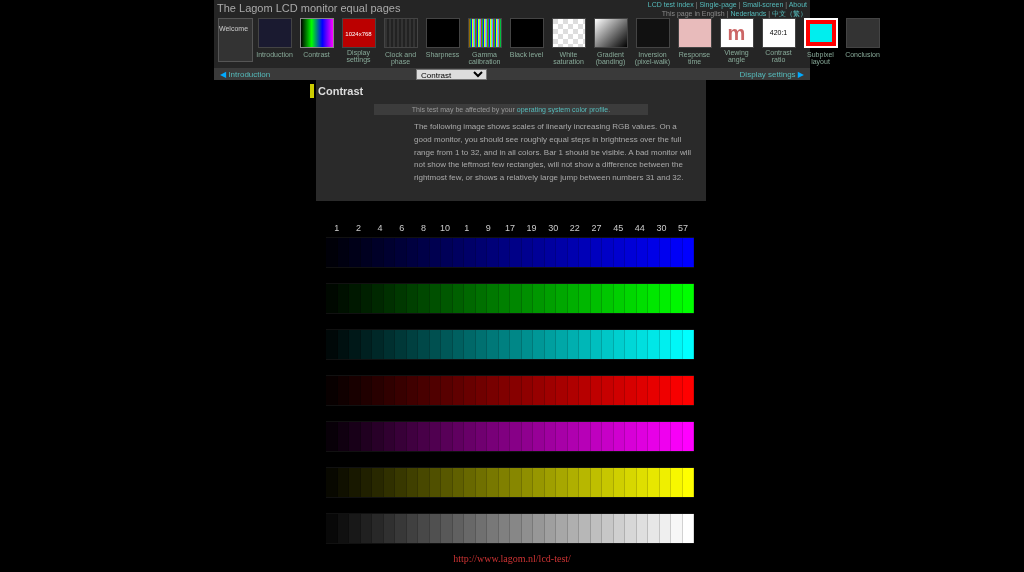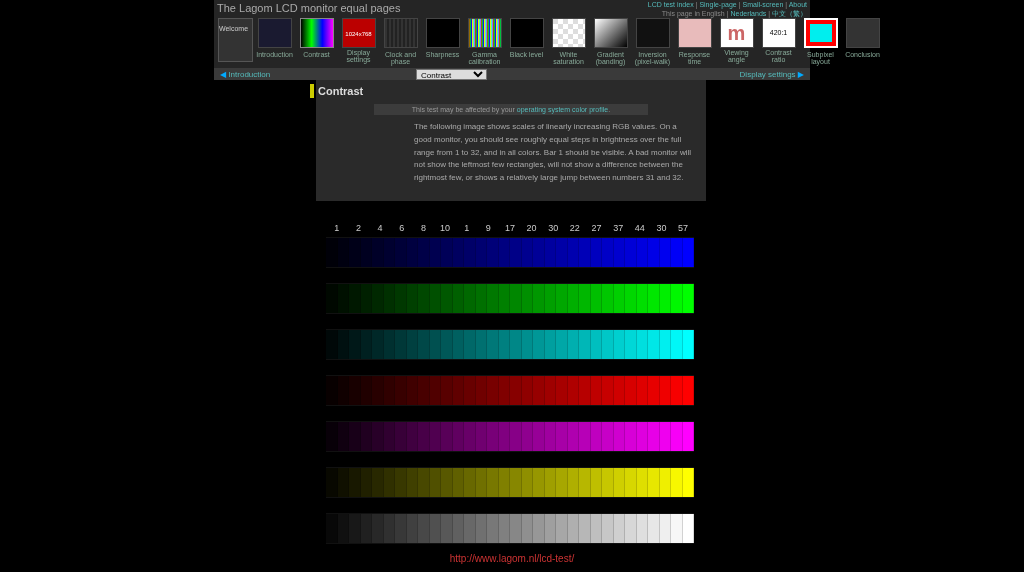--- a/index.html
+++ b/index.html
@@ -27,21 +27,21 @@
 .yellow-bar { width: 4px; height: 14px; background: #cc0; margin-right: 4px; }
 .content-title { color: #ddd; font-size: 11px; font-weight: bold; }
 .notice-box { background: #3c3c3c; margin: 6px 58px 4px 58px; padding: 2px 6px; font-size: 7px; color: #999; text-align: center; }
 .notice-box a { color: #5bb; }
 .body-text { font-size: 8px; color: #aaa; line-height: 1.6; padding: 2px 12px 4px 98px; }
 .test-area { margin: 22px auto 0 auto; width: 368px; margin-left: 326px; }
 .scale-row { display: flex; justify-content: space-between; color: #ccc; font-size: 9px; margin-bottom: 4px; padding: 0 0 0 0; }
 .scale-row span { width: 22px; text-align: center; }
 .color-bar { height: 31px; margin-bottom: 15px; display: flex; border-top: 1px solid #111; border-bottom: 1px solid #111; }
 .color-bar div { flex: 1; border-right: 1px solid rgba(0,0,0,0.15); }
-.url-line { color: #c33; text-align: center; font-size: 10px; margin-top: -6px; }
+.url-line { color: #c33; text-align: center; font-size: 10px; margin-top: -6px; font-family: Liberation Serif, serif; }
 
 .t-contrast { background: linear-gradient(90deg, #000, #0f0, #00f, #f0f); }
 .t-display { background: #b00; font-size: 6px; color: #fff; text-align: center; padding-top: 12px; }
 .t-clock { background: repeating-linear-gradient(90deg, #333 0 2px, #222 2px 4px); }
 .t-sharp { background: #000; }
 .t-gamma { background: linear-gradient(90deg, #f00, #0f0, #00f, #ff0, #0ff, #f0f); background-size: 6px 100%; }
 .t-black { background: #000; }
 .t-white { background: conic-gradient(#fff 25%, #ddd 25% 50%, #fff 50% 75%, #ddd 75%); background-size: 10px 10px; }
 .t-grad { background: linear-gradient(135deg, #fff, #000); }
 .t-inv { background: #111; }
@@ -108,25 +108,25 @@
   <div class="scale-row" id="scale-row">
       <span>1</span>
       <span>2</span>
       <span>4</span>
       <span>6</span>
       <span>8</span>
       <span>10</span>
       <span>1</span>
       <span>9</span>
       <span>17</span>
-      <span>20</span>
+      <span>19</span>
       <span>30</span>
       <span>22</span>
       <span>27</span>
-      <span>37</span>
+      <span>45</span>
       <span>44</span>
       <span>30</span>
       <span>57</span>
     </div>
   <div id="bars-holder">
       <div class="color-bar">
         <div style="background: rgb(0, 0, 8);"></div>
         <div style="background: rgb(0, 0, 16);"></div>
         <div style="background: rgb(0, 0, 24);"></div>
         <div style="background: rgb(0, 0, 32);"></div>

